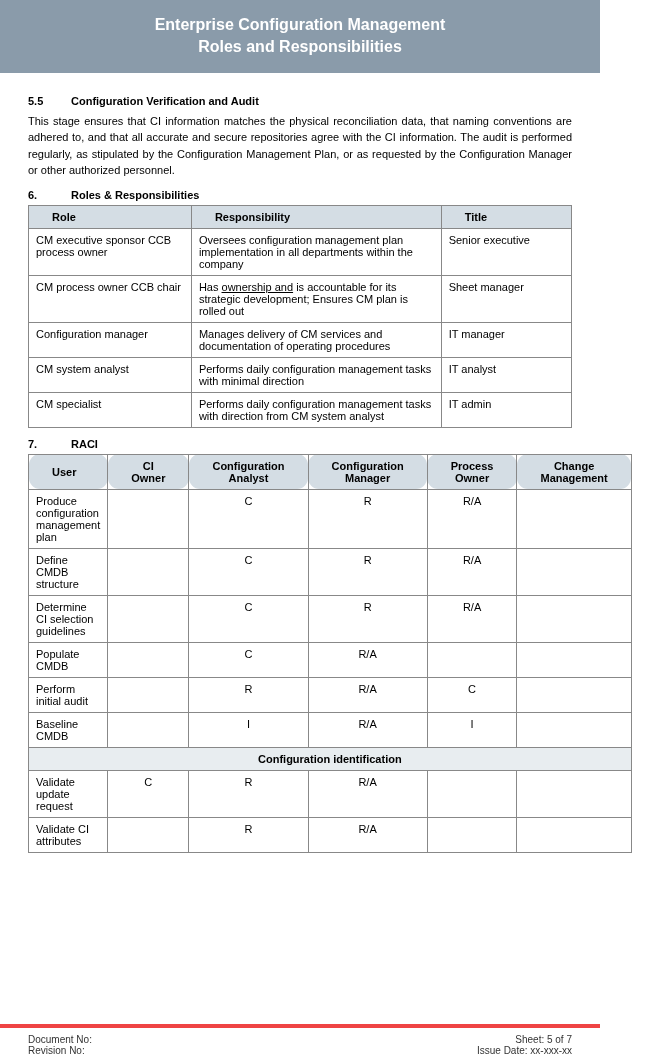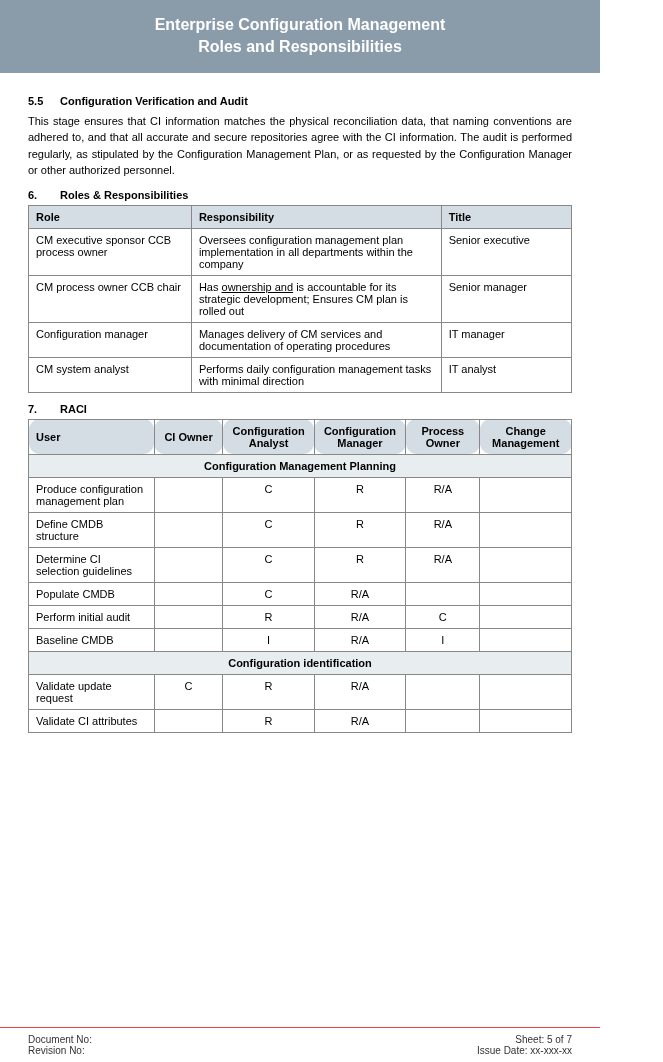--- a/index.html
+++ b/index.html
@@ -54,21 +54,21 @@
       border-collapse: collapse;
       margin-bottom: 10px;
       font-size: 11px;
     }
     table, th, td {
       border: 1px solid #888;
     }
     th {
       background: #d4dde4;
       font-weight: bold;
-      padding: 5px 7px;
+      padding: 5px 23px;
       text-align: left;
       vertical-align: top;
     }
     td {
       padding: 5px 7px;
       vertical-align: top;
     }
     .raci-table th {
       text-align: center;
       font-size: 11px;
@@ -90,35 +90,36 @@
       color: #c0392b;
       font-style: italic;
       font-size: 11px;
       margin: 4px 0 8px 0;
     }
     .ownership-link {
       text-decoration: underline;
       color: #000;
     }
     .footer {
-      border-top: 1px solid #ef4444;
+      border-top: 4px solid #ef4444;
       padding: 6px 28px;
       display: flex;
       justify-content: space-between;
       font-size: 10px;
       color: #333;
       background: #fff;
     }
     .footer-left { }
     .footer-right { text-align: right; }
     .section-row {
       display: flex;
       align-items: baseline;
       margin-top: 10px;
       margin-bottom: 4px;
+      gap: 11px;
     }
   </style>
 </head>
 <body>
 
 <div class="page">
   <div class="header">
     <div class="header-title">
       <span>Enterprise Configuration Management</span><br>
       <span>Roles and Responsibilities</span>
@@ -148,31 +149,36 @@
       </thead>
       <tbody>
         <tr>
           <td>CM executive sponsor CCB process owner</td>
           <td>Oversees configuration management plan implementation in all departments within the company</td>
           <td>Senior executive</td>
         </tr>
         <tr>
           <td>CM process owner CCB chair</td>
           <td>Has <span class="ownership-link">ownership and</span> is accountable for its strategic development; Ensures CM plan is rolled out</td>
-          <td>Senior manager</td>
+          <td>Sheet manager</td>
         </tr>
         <tr>
           <td>Configuration manager</td>
           <td>Manages delivery of CM services and documentation of operating procedures</td>
           <td>IT manager</td>
         </tr>
         <tr>
           <td>CM system analyst</td>
           <td>Performs daily configuration management tasks with minimal direction</td>
           <td>IT analyst</td>
+        </tr>
+        <tr>
+          <td>CM specialist</td>
+          <td>Performs daily configuration management tasks with direction from CM system analyst</td>
+          <td>IT admin</td>
         </tr>
       </tbody>
     </table>
 
     <div class="section-row">
       <span class="section-number">7.</span>
       <span class="section-title">RACI</span>
     </div>
 
 
@@ -182,23 +188,20 @@
           <th style="width:22%; text-align:left">User</th>
           <th style="width:12%">CI Owner</th>
           <th style="width:15%">Configuration Analyst</th>
           <th style="width:15%">Configuration Manager</th>
           <th style="width:13%">Process Owner</th>
           <th style="width:16%">Change Management</th>
         </tr>
       </thead>
       <tbody>
 
-        <tr class="raci-section-row">
-          <td colspan="6">Configuration Management Planning</td>
-        </tr>
         <tr>
           <td class="user-col">Produce configuration management plan</td>
           <td></td>
           <td>C</td>
           <td>R</td>
           <td>R/A</td>
           <td></td>
         </tr>
         <tr>
           <td class="user-col">Define CMDB structure</td>

